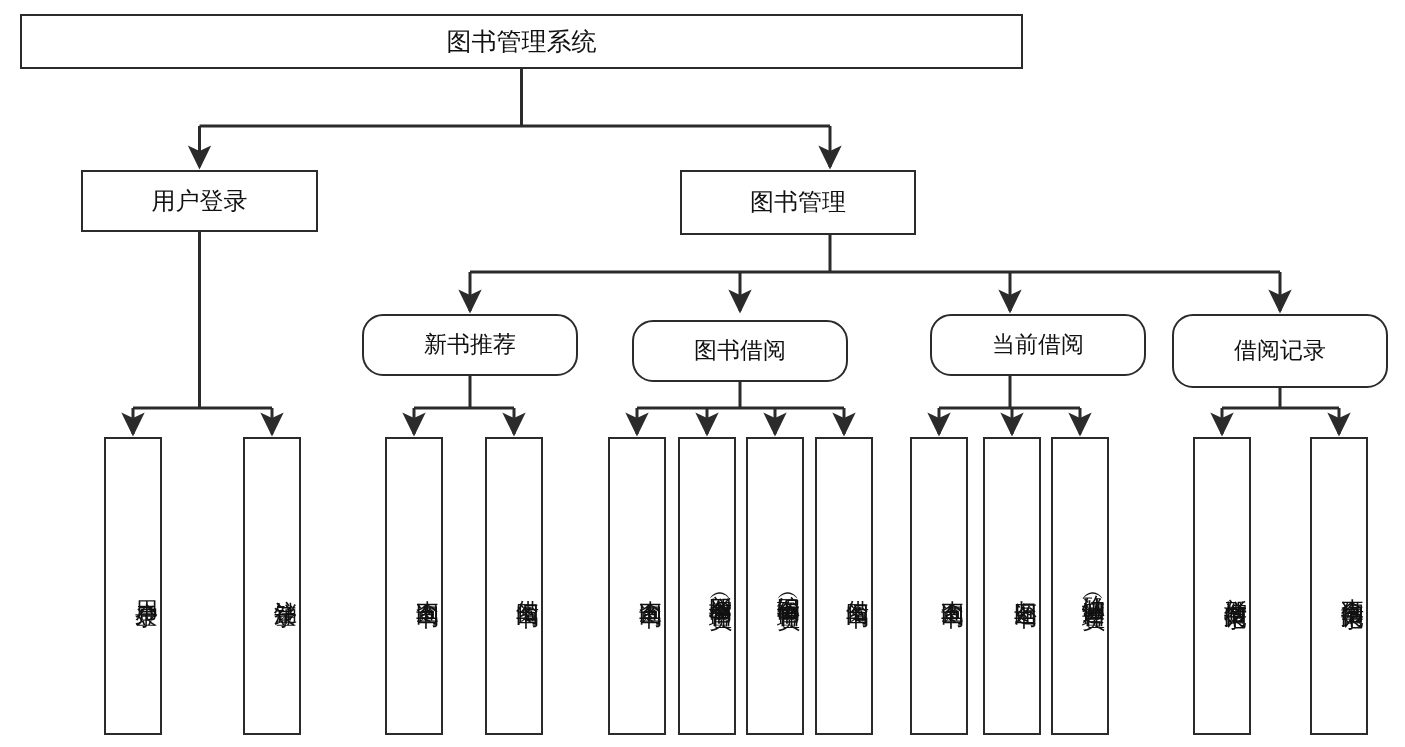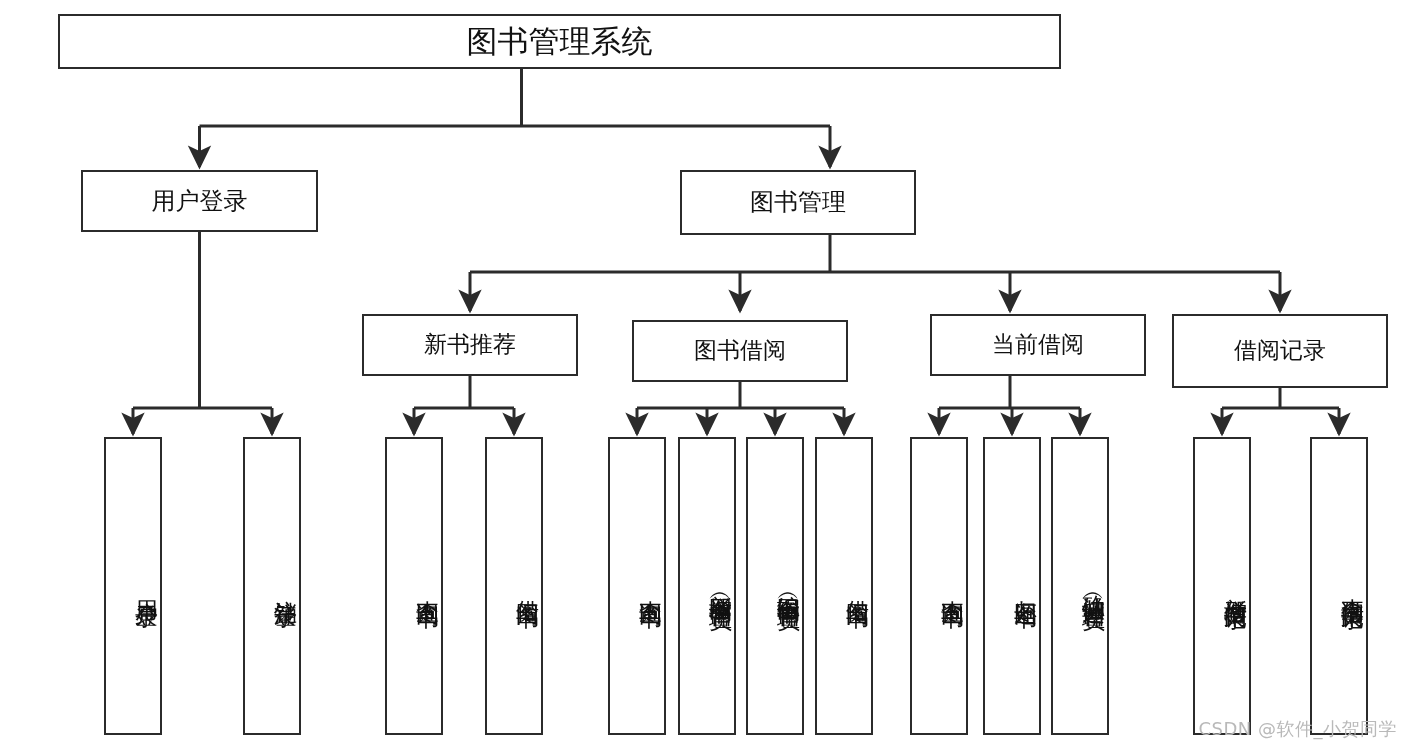--- a/index.html
+++ b/index.html
@@ -31,28 +31,28 @@
     border: 2.5px solid #2b2b2b;
     background: #ffffff;
     display: flex;
     align-items: center;
     justify-content: center;
     color: #111111;
     line-height: 1.18;
     text-align: center;
   }
   .node.root {
-    font-size: 31px;
-    margin-left: 38px;
+    font-size: 25px;
   }
   .node.lvl2 {
     font-size: 24px;
   }
   .node.lvl3 {
     font-size: 23px;
+    border-radius: 21px;
   }
   .node.leaf {
     font-size: 23px;
     writing-mode: vertical-rl;
     text-orientation: upright;
     letter-spacing: 2px;
     padding-top: 6px;
     padding-bottom: 6px;
     align-items: flex-start;
     justify-content: center;
@@ -177,14 +177,13 @@
         <span class="vtext">确认归还（管理员）</span>
       </div>
       <div class="node leaf" style="left: 1193px; top: 437px; width: 58px; height: 298px;">
         <span class="vtext">新增借阅记录</span>
       </div>
       <div class="node leaf" style="left: 1310px; top: 437px; width: 58px; height: 298px;">
         <span class="vtext">查询借阅记录</span>
       </div>
     </div>
 
-  <div class="watermark">CSDN @软件_小贺同学</div>
 </div>
 
 </body></html>

